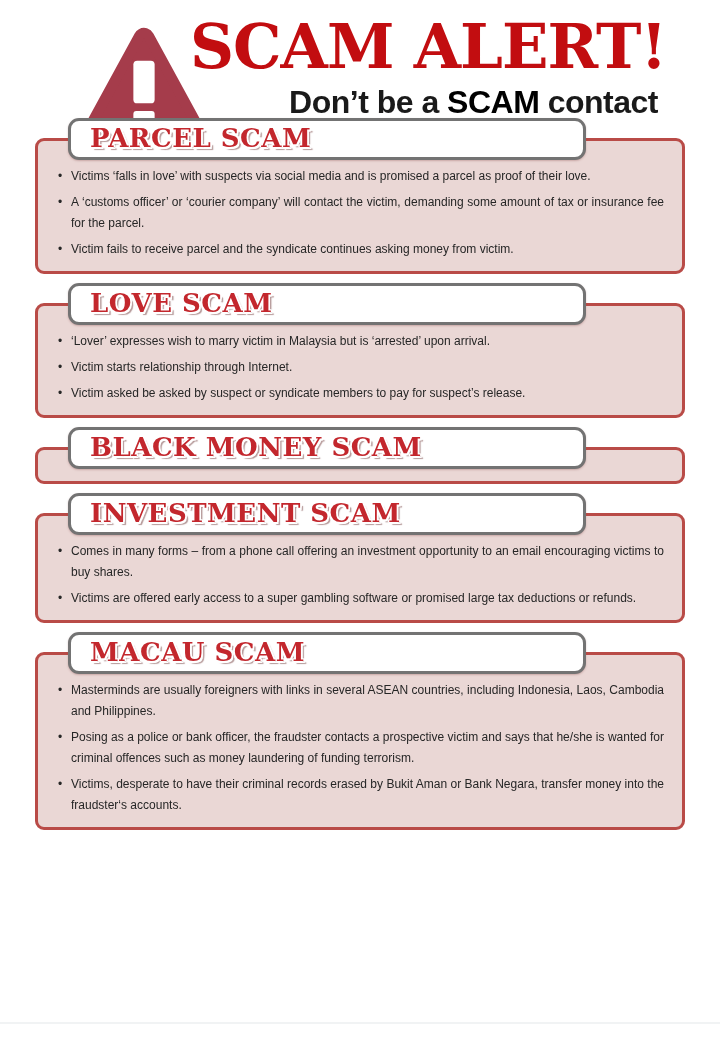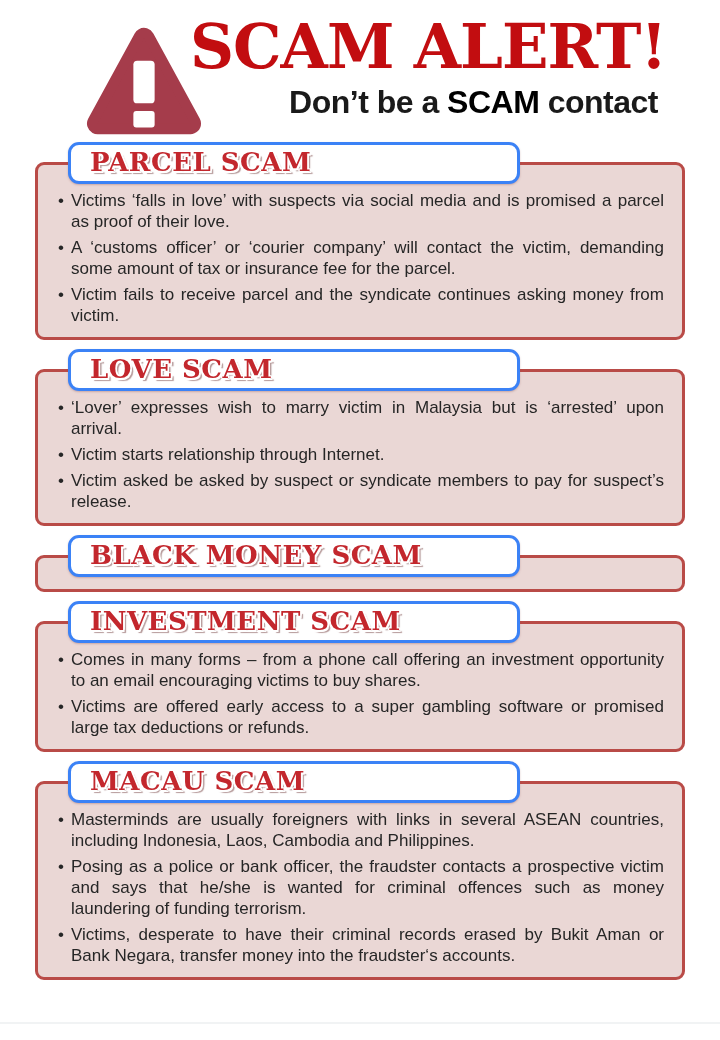--- a/index.html
+++ b/index.html
@@ -9,21 +9,21 @@
   body {
     width: 720px; height: 1040px;
     overflow: hidden;
     position: relative;
     font-family: "Liberation Sans", sans-serif;
   }
 
   
   .poster-header {
     position: relative;
-    height: 142px;
+    height: 118px;
   }
   .warn-icon {
     position: absolute;
     left: 86px; top: 24px;
     width: 116px; height: 116px;
   }
   .main-title {
     position: absolute;
     left: 190px; top: 16px;
     width: 478px;
@@ -48,24 +48,24 @@
   .sub-title .hl { color: #000000; }
 
   
   .sections { margin: 0 35px; }
   .scam-section { margin-bottom: 9px; position: relative; }
 
   .ribbon {
     position: relative;
     z-index: 2;
     box-sizing: border-box;
-    width: 452px;
+    width: 518px;
     margin-left: 33px;
     background: #ffffff;
-    border: 3px solid #3b82f6;
+    border: 3px solid #737373;
     border-radius: 11px;
     padding: 3px 12px 5px 19px;
     box-shadow: 0 1px 2px rgba(140,80,80,0.35);
   }
   .ribbon-title {
     font-family: "DejaVu Serif", serif;
     font-weight: bold;
     font-size: 26px;
     line-height: 1.08;
     letter-spacing: 0.5px;
@@ -88,21 +88,21 @@
     padding: 25px 18px 6px 20px;
   }
   ul.bullets {
     list-style: none;
     margin: 0; padding: 0;
   }
   ul.bullets li {
     position: relative;
     padding-left: 13px;
     margin-bottom: 5px;
-    font-size: 17px;
+    font-size: 12px;
     line-height: 21px;
     color: #262626;
     text-align: justify;
   }
   ul.bullets li::before {
     content: "\2022";
     position: absolute;
     left: 0; top: 0;
     color: #262626;
   }

